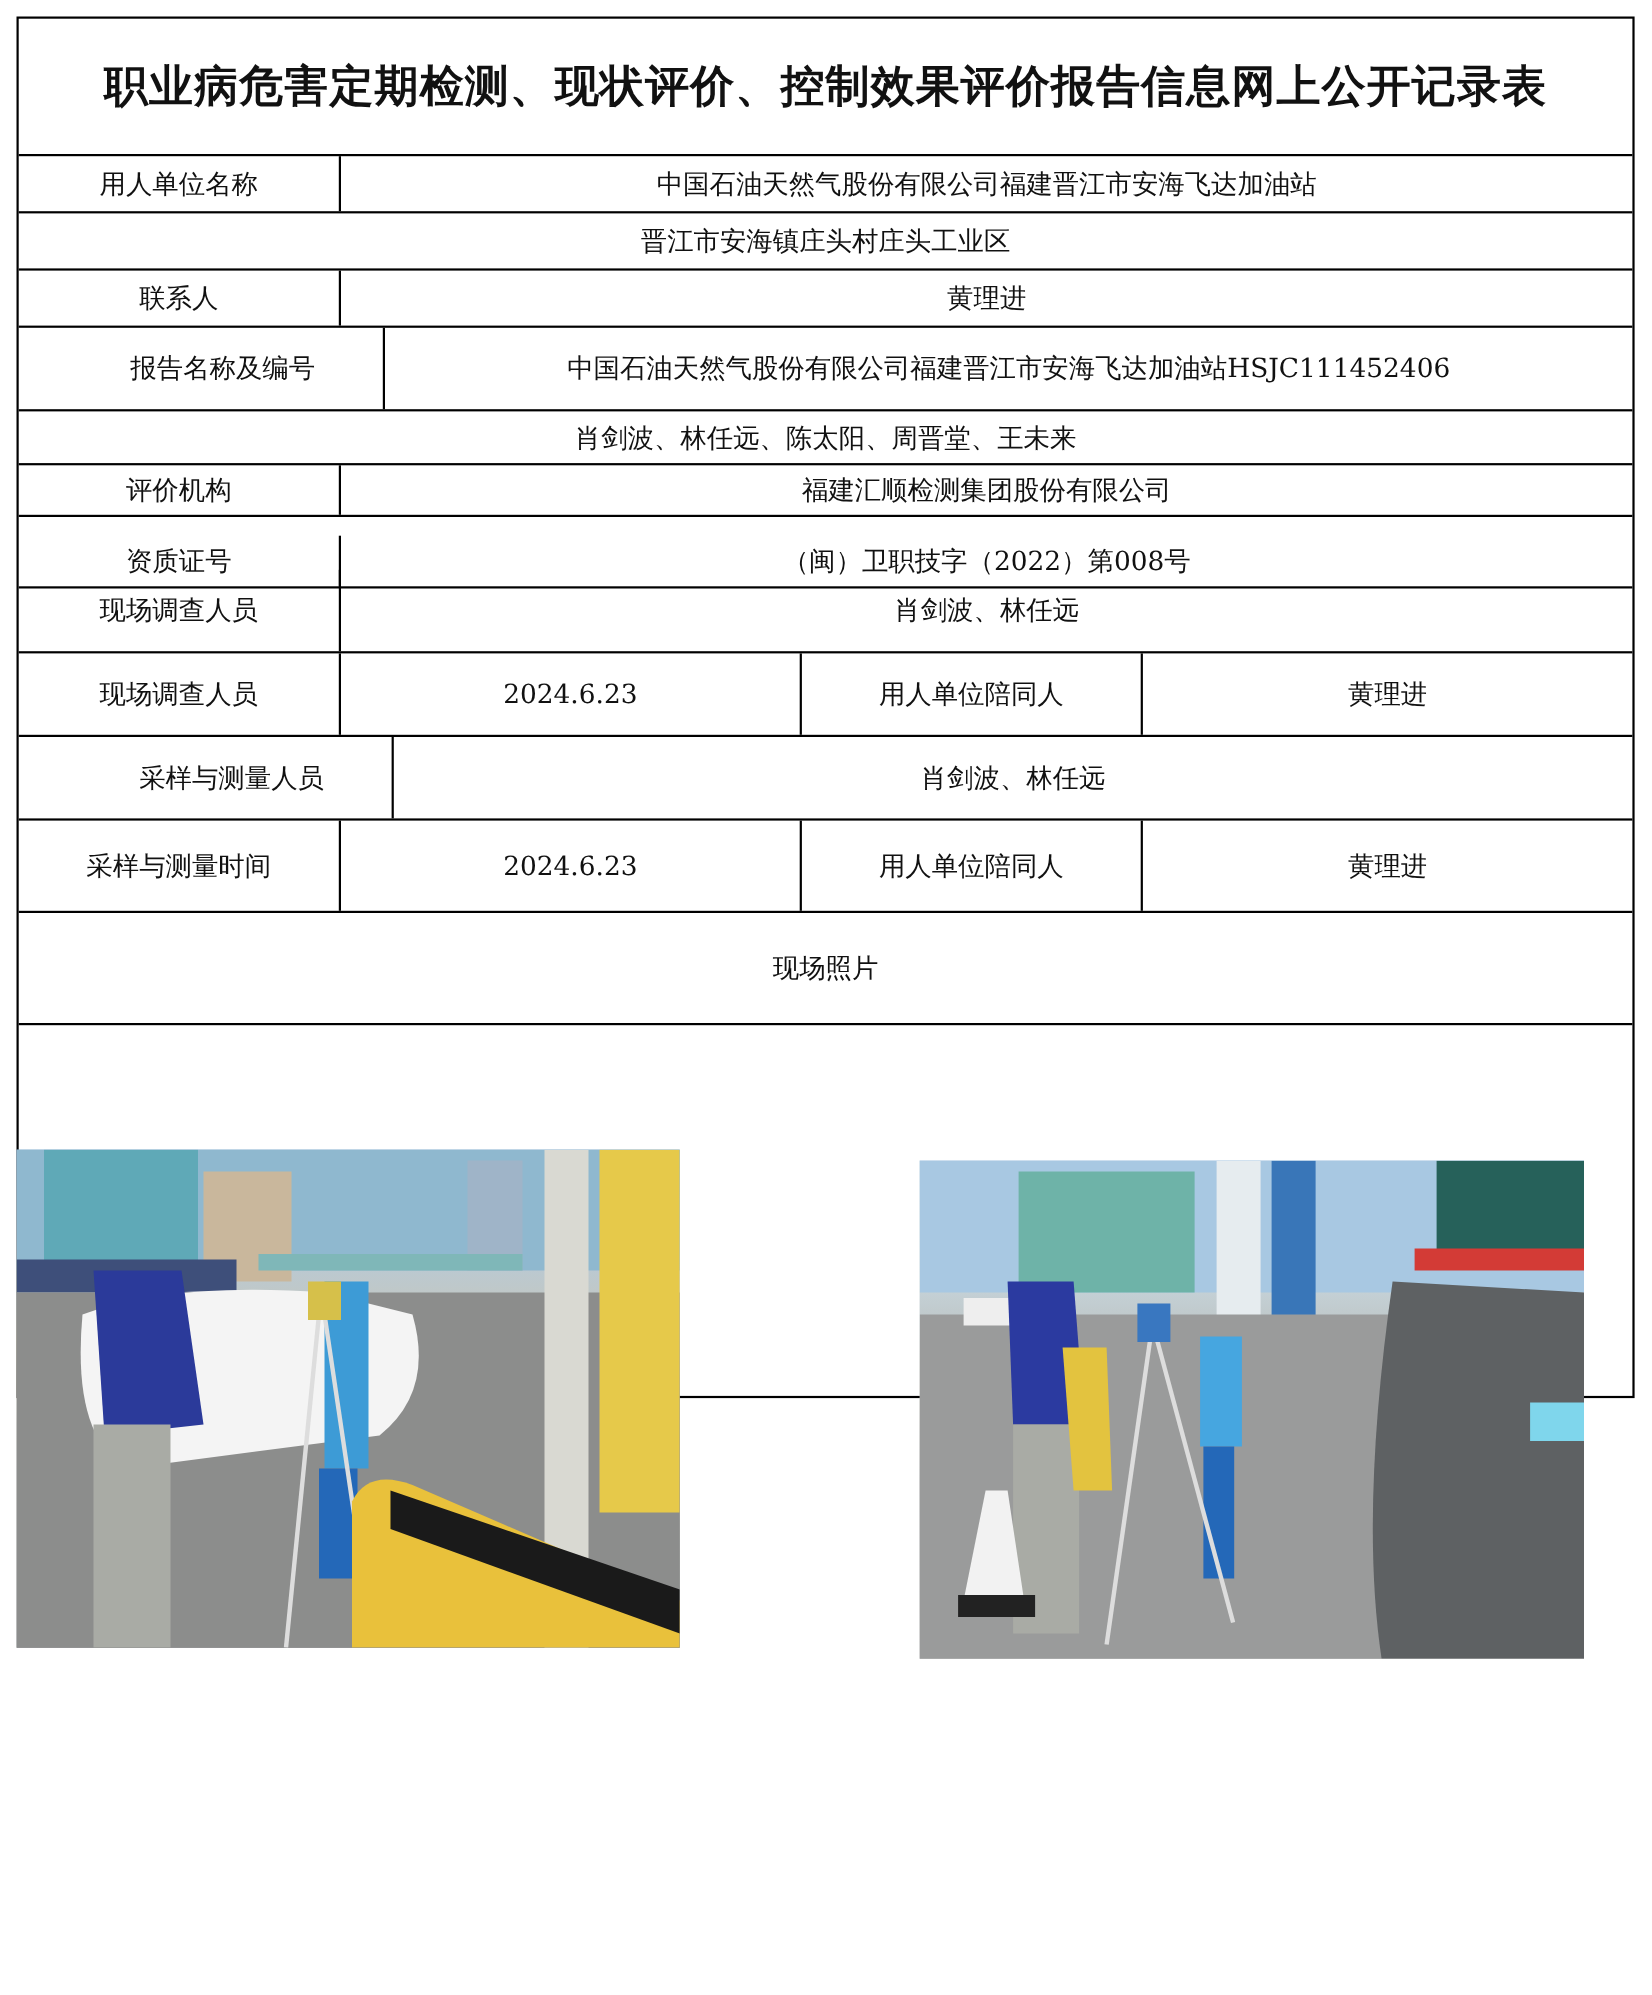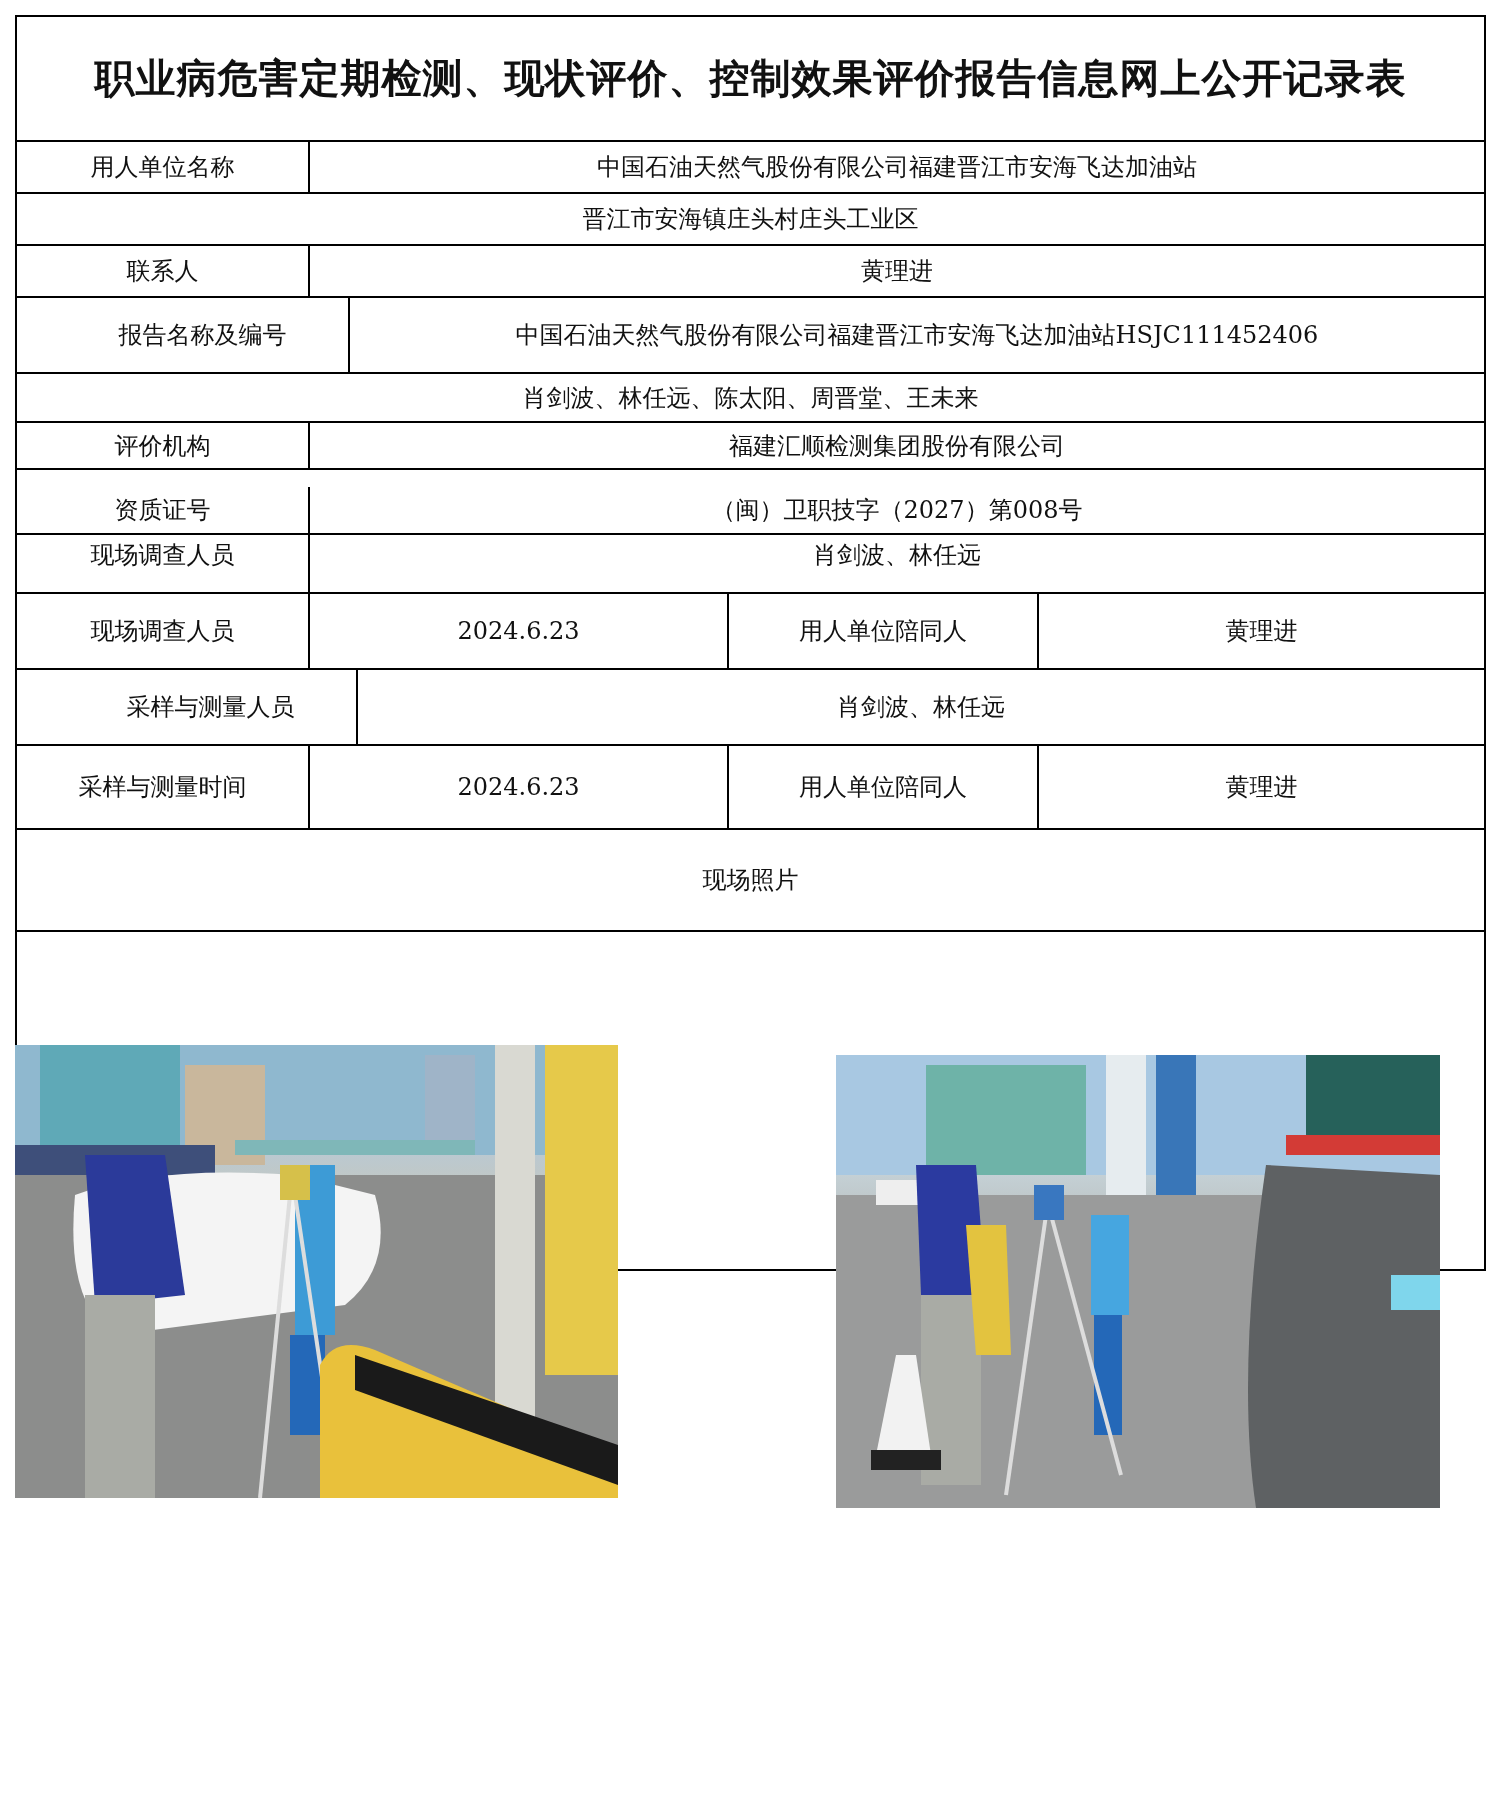--- a/index.html
+++ b/index.html
@@ -42,21 +42,21 @@
   </div>
   <div class="row" style="top:357px;height:49px;">
     <div class="cell val">肖剑波、林任远、陈太阳、周晋堂、王未来</div>
   </div>
   <div class="row" style="top:406px;height:47px;">
     <div class="cell lbl">评价机构</div>
     <div class="cell val">福建汇顺检测集团股份有限公司</div>
   </div>
   <div class="row" style="top:470px;height:48px;">
     <div class="cell lbl">资质证号</div>
-    <div class="cell val">（闽）卫职技字（2027）第008号</div>
+    <div class="cell val">（闽）卫职技字（2022）第008号</div>
   </div>
   <div class="row" style="top:501px;height:76px;">
     <div class="cell lbl">现场调查人员</div>
     <div class="cell val">肖剑波、林任远</div>
   </div>
 
   <div class="row" style="top:577px;height:76px;">
     <div class="cell lbl">现场调查人员</div>
     <div class="cell c2">2024.6.23</div>
     <div class="cell c3">用人单位陪同人</div>

